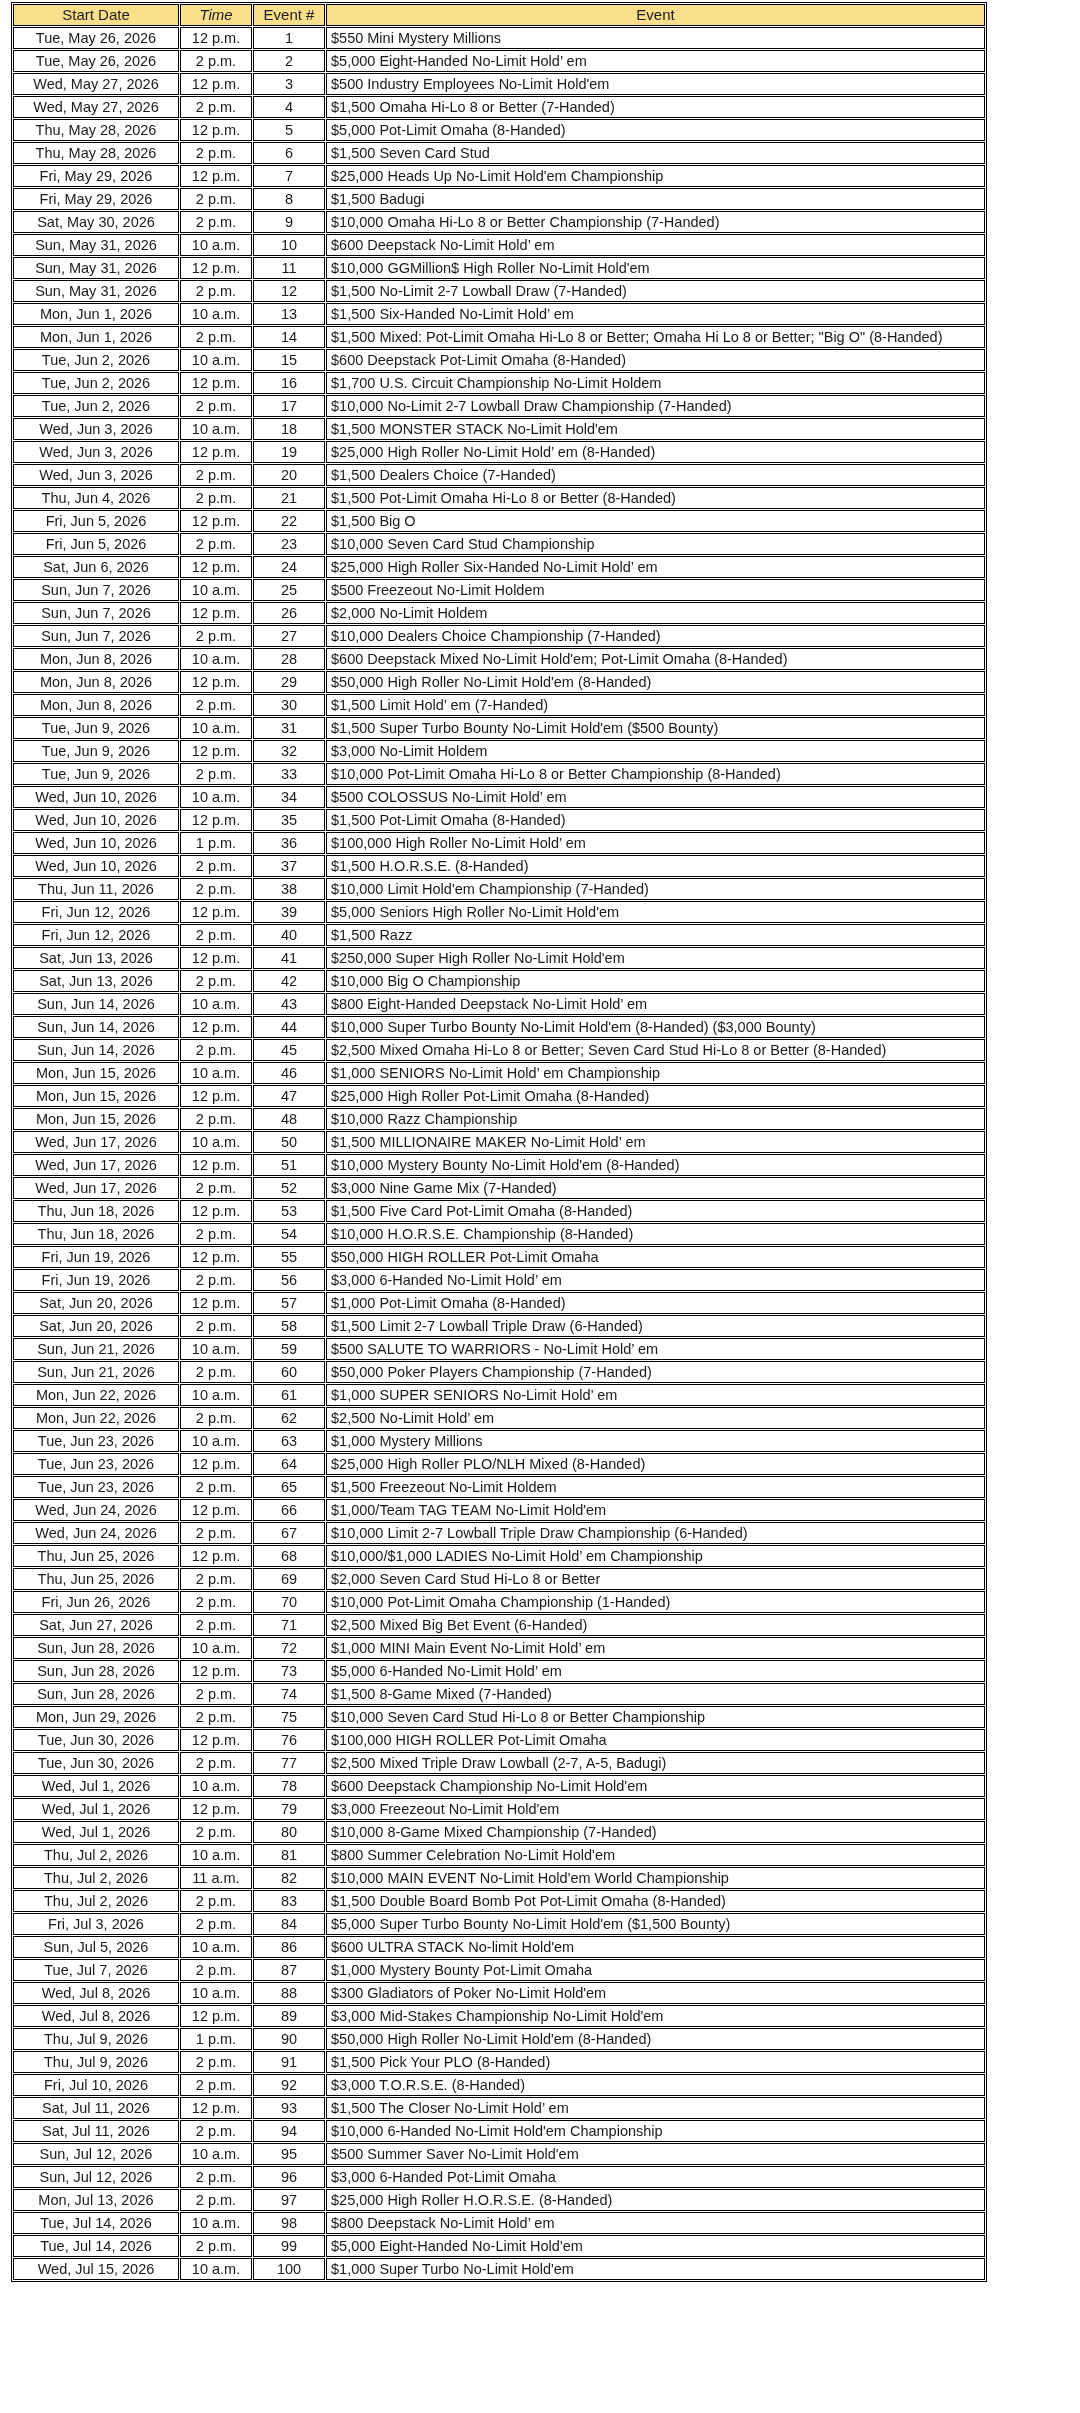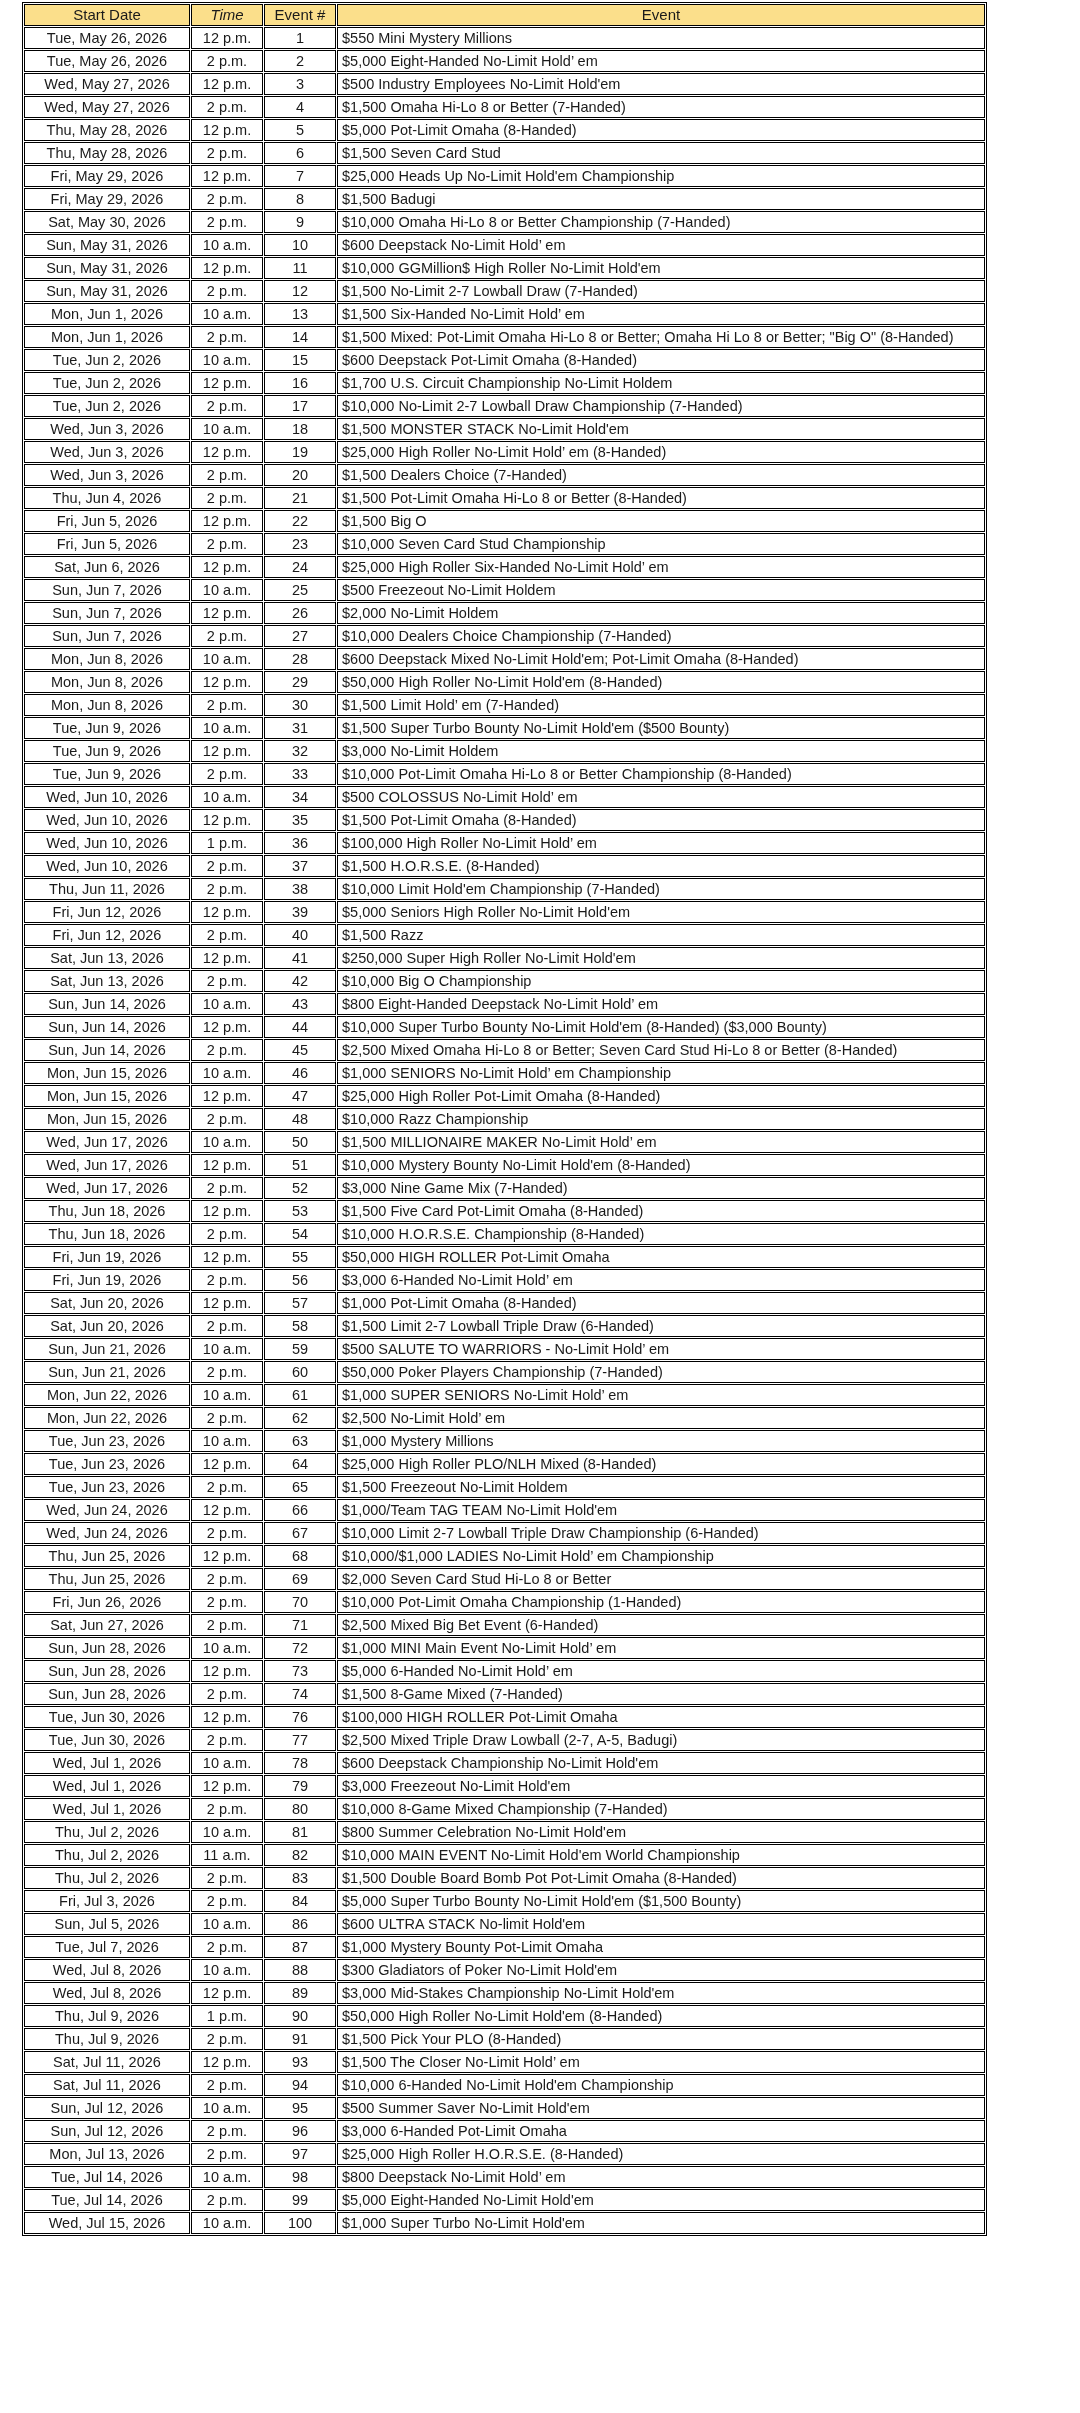--- a/index.html
+++ b/index.html
@@ -4,21 +4,21 @@
 <style>
   html, body {
     margin: 0;
     padding: 0;
     background: #ffffff;
     font-family: "Liberation Sans", "DejaVu Sans", sans-serif;
   }
   .page {
     width: 992px;
     box-sizing: border-box;
-    padding: 2px 5px 3px 22px;
+    padding: 2px 5px 3px 11px;
   }
   table.schedule {
     width: 100%;
     table-layout: fixed;
     border-collapse: separate;
     border-spacing: 1px;
     background: #ffffff;
     border: 1px solid #000000;
     font-size: 14.5px;
     color: #1a1a1a;
@@ -493,20 +493,26 @@
           <td class="col-num">73</td>
           <td class="col-event">$5,000 6-Handed No-Limit Hold’ em</td>
         </tr>
         <tr>
           <td class="col-date">Sun, Jun 28, 2026</td>
           <td class="col-time">2 p.m.</td>
           <td class="col-num">74</td>
           <td class="col-event">$1,500 8-Game Mixed (7-Handed)</td>
         </tr>
         <tr>
+          <td class="col-date">Mon, Jun 29, 2026</td>
+          <td class="col-time">2 p.m.</td>
+          <td class="col-num">75</td>
+          <td class="col-event">$10,000 Seven Card Stud Hi-Lo 8 or Better Championship</td>
+        </tr>
+        <tr>
           <td class="col-date">Tue, Jun 30, 2026</td>
           <td class="col-time">12 p.m.</td>
           <td class="col-num">76</td>
           <td class="col-event">$100,000 HIGH ROLLER Pot-Limit Omaha</td>
         </tr>
         <tr>
           <td class="col-date">Tue, Jun 30, 2026</td>
           <td class="col-time">2 p.m.</td>
           <td class="col-num">77</td>
           <td class="col-event">$2,500 Mixed Triple Draw Lowball (2-7, A-5, Badugi)</td>
@@ -581,20 +587,26 @@
           <td class="col-date">Thu, Jul 9, 2026</td>
           <td class="col-time">1 p.m.</td>
           <td class="col-num">90</td>
           <td class="col-event">$50,000 High Roller No-Limit Hold'em (8-Handed)</td>
         </tr>
         <tr>
           <td class="col-date">Thu, Jul 9, 2026</td>
           <td class="col-time">2 p.m.</td>
           <td class="col-num">91</td>
           <td class="col-event">$1,500 Pick Your PLO (8-Handed)</td>
+        </tr>
+        <tr>
+          <td class="col-date">Fri, Jul 10, 2026</td>
+          <td class="col-time">2 p.m.</td>
+          <td class="col-num">92</td>
+          <td class="col-event">$3,000 T.O.R.S.E. (8-Handed)</td>
         </tr>
         <tr>
           <td class="col-date">Sat, Jul 11, 2026</td>
           <td class="col-time">12 p.m.</td>
           <td class="col-num">93</td>
           <td class="col-event">$1,500 The Closer No-Limit Hold’ em</td>
         </tr>
         <tr>
           <td class="col-date">Sat, Jul 11, 2026</td>
           <td class="col-time">2 p.m.</td>

